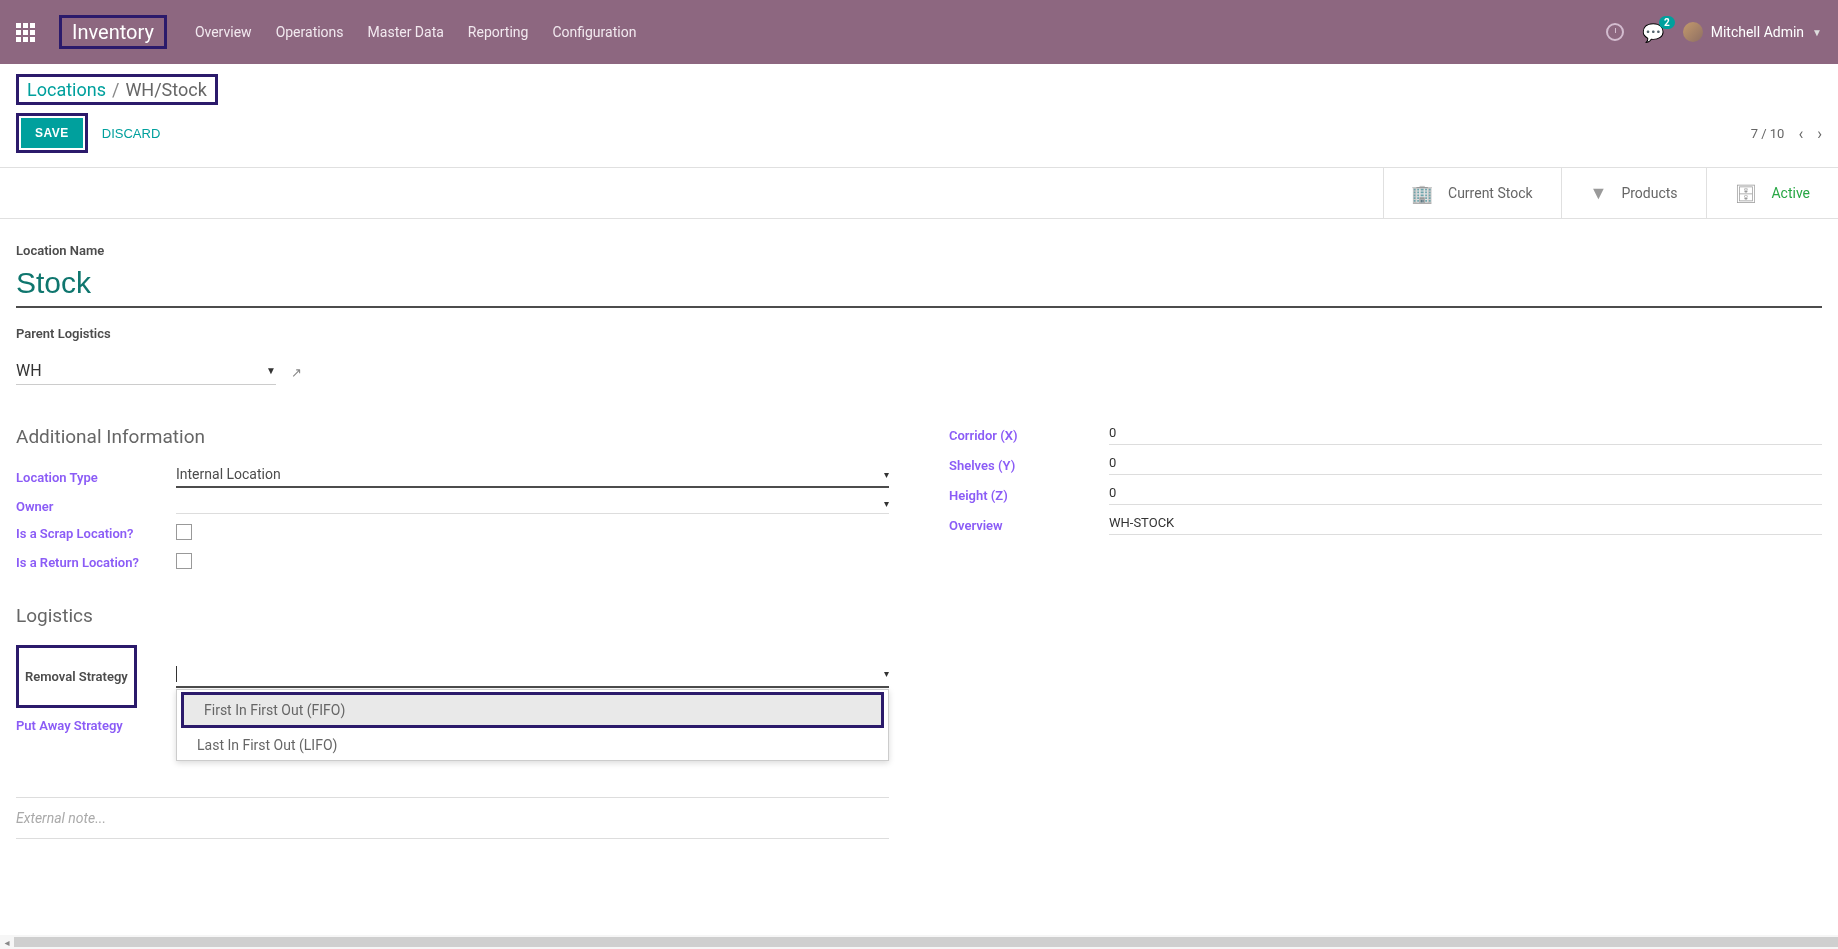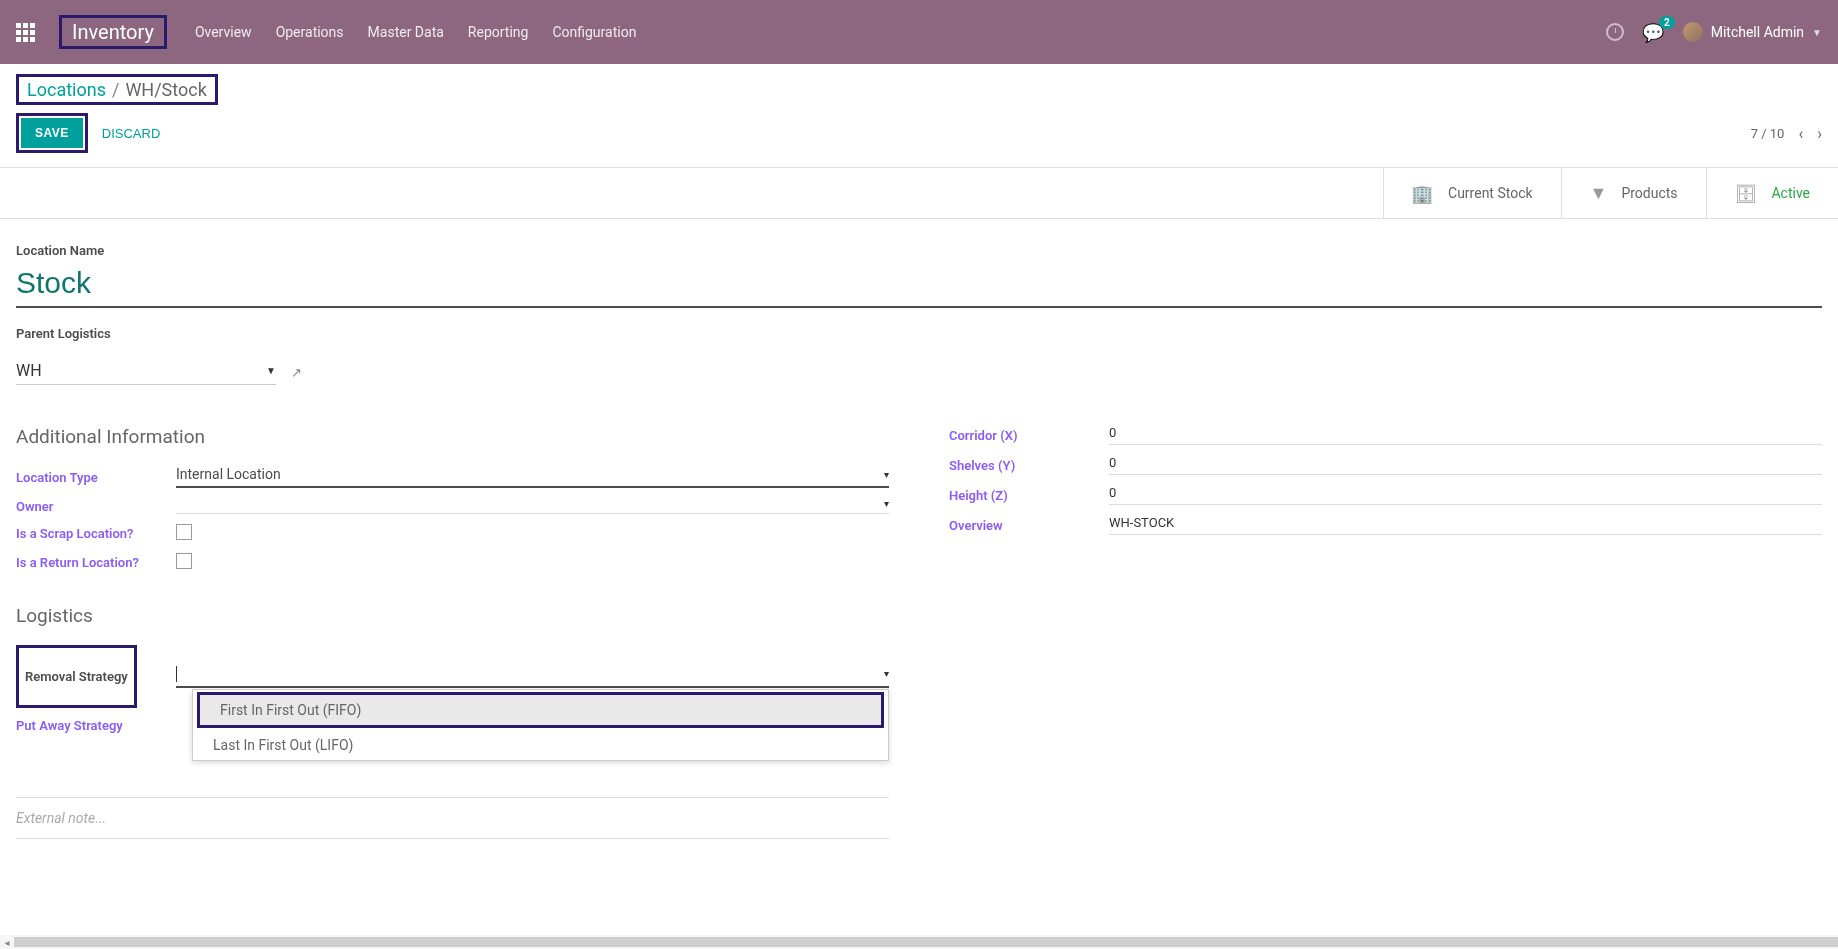--- a/index.html
+++ b/index.html
@@ -58,21 +58,21 @@
 .form-grid .select-val { display: flex; justify-content: space-between; align-items: center; border-bottom: 1px solid #999; padding-bottom: 4px; font-size: 14px; }
 .form-grid .select-val.thick { border-bottom: 2px solid #4c4c4c; }
 .form-grid .checkbox-val { }
 .chk { width: 16px; height: 16px; border: 1px solid #999; background: #fff; display: inline-block; }
 .form-grid .with-caret { display: flex; justify-content: space-between; align-items: center; }
 
 .logistics { margin-top: 32px; position: relative; }
 .label-boxed { border: 3px solid #2b1a6b; padding: 21px 6px; display: inline-block; font-weight: 600; font-size: 13px; }
 
 .dropdown-open { position: relative; }
-.dropdown-menu { position: absolute; top: 24px; left: 16px; right: 0; background: #fff; border: 1px solid #ccc; box-shadow: 0 2px 6px rgba(0,0,0,0.15); z-index: 10; }
+.dropdown-menu { position: absolute; top: 24px; left: 0; right: 0; background: #fff; border: 1px solid #ccc; box-shadow: 0 2px 6px rgba(0,0,0,0.15); z-index: 10; }
 .dd-item { padding: 7px 20px; font-size: 14px; color: #666; cursor: pointer; }
 .dd-item.hl { background: #e9e9e9; }
 .dd-item-wrap { border: 3px solid #2b1a6b; margin: 2px 4px; }
 .cursor-mark { border-left: 1px solid #333; height: 16px; display: inline-block; vertical-align: middle; }
 
 .notes { margin-top: 64px; padding: 12px 0; border-top: 1px solid #ddd; border-bottom: 1px solid #ddd; color: #aaa; font-size: 14px; font-style: italic; }
 
 .scroll-track { position: fixed; bottom: 0; left: 0; right: 0; height: 14px; background: #f6f6f6; display: flex; }
 .sc-arrow-l, .sc-arrow-r { width: 14px; display: flex; align-items: center; justify-content: center; color: #888; font-size: 10px; }
 .sc-thumb { flex: 1; background: #cfcfcf; margin: 2px 0; }

